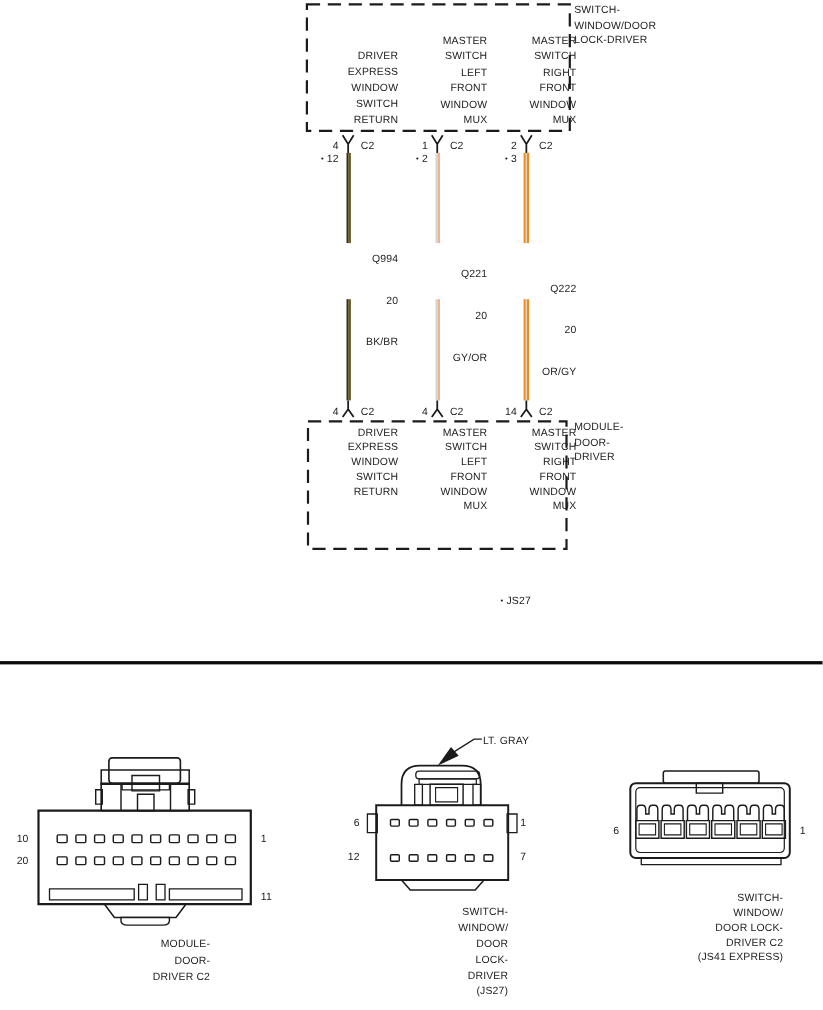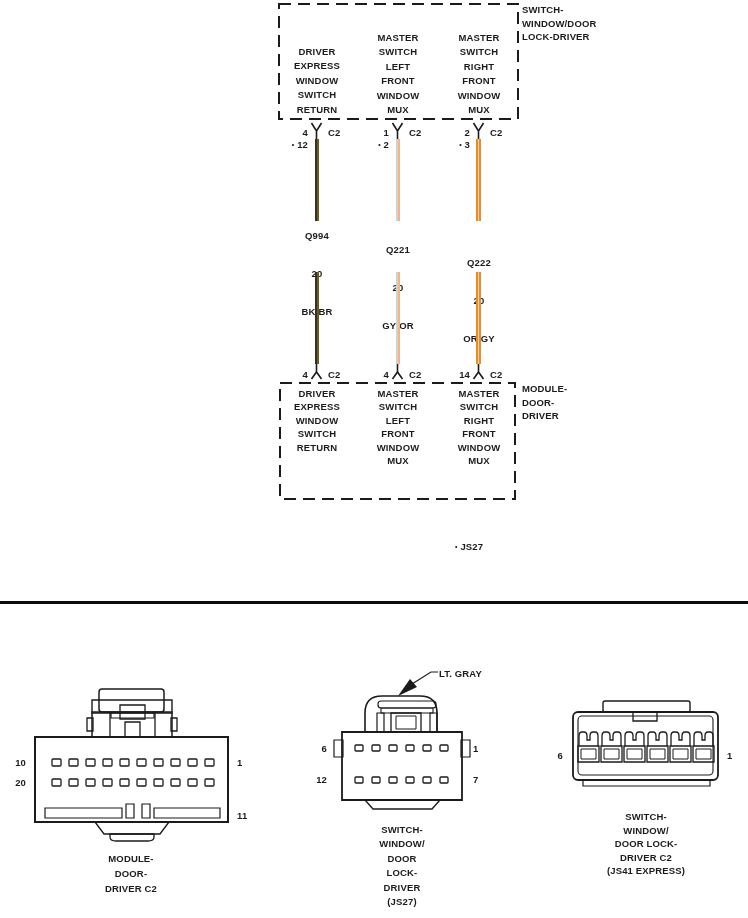--- a/index.html
+++ b/index.html
@@ -1,20 +1,20 @@
 <!DOCTYPE html>
 <html><head>
 <meta charset="utf-8">
 <style>
   * { margin:0; padding:0; box-sizing:border-box; }
   html,body { background:#ffffff; }
   body { font-family:"Liberation Sans", sans-serif; }
   .page { position:relative; width:748px; height:918px; background:#fff; color:#1b1b1b; overflow:hidden; }
-  .t { position:absolute; font-size:9.5px; font-weight:bold; letter-spacing:0.15px; line-height:14.4px; white-space:pre-line; color:#1b1b1b; }
-  .center { text-align:center; }
+  .t { position:absolute; font-size:9.5px; font-weight:normal; letter-spacing:0.15px; line-height:14.4px; white-space:pre-line; color:#1b1b1b; }
+  .center { text-align:right; }
   .right { text-align:right; }
   .lh135 { line-height:13.5px; }
   .lh134 { line-height:13.4px; }
   .lh14  { line-height:14.4px; }
   .lh15  { line-height:15px; }
   .lh19  { line-height:19px; }
   .mark { font-size:7px; vertical-align:1px; }
   .wire { position:absolute; display:flex; width:4px; }
   .wire.w3 { width:5px; }
   .wire .stripe { flex:1; display:block; }

